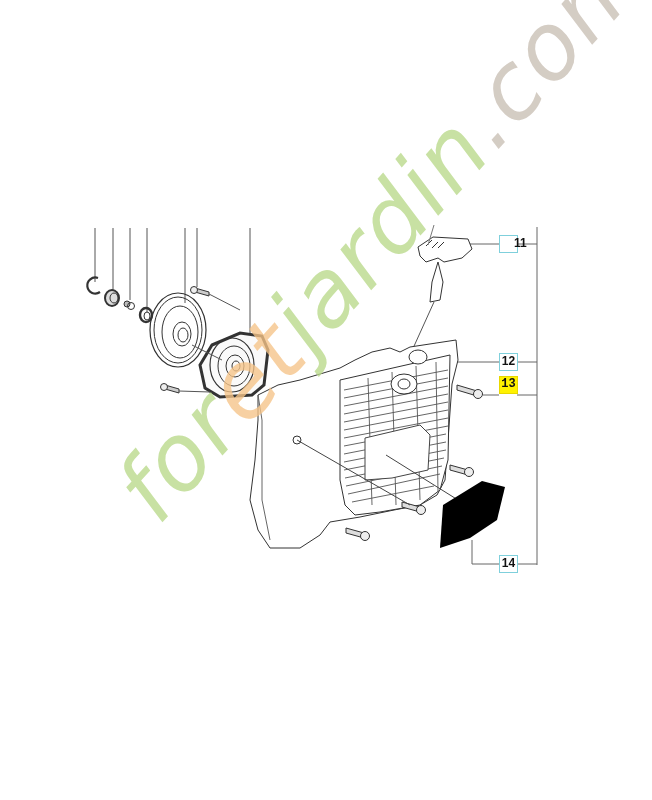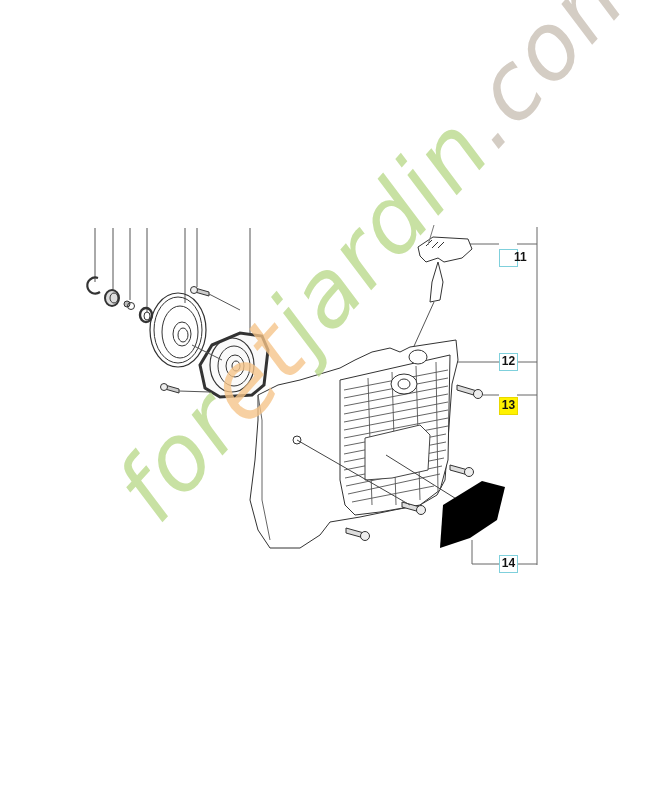--- a/index.html
+++ b/index.html
@@ -137,16 +137,16 @@
     <line x1="386" y1="455" x2="458" y2="500" stroke="#444"></line>
   </g>
 
   <path d="M443 505 L482 481 L505 487 L497 520 L470 538 L440 548 Z" fill="#000"></path>
 </svg>
 
 <div class="watermark">
   <span class="wm-green">for</span><span class="wm-orange">et</span><span class="wm-green">jardin</span><span class="wm-grey">.com</span>
 </div>
 
-<div class="callout" style="left:499px; top:249px;padding-left:14px;">11</div>
+<div class="callout" style="left:499px; top:235px;padding-left:14px;">11</div>
 <div class="callout" style="left:499px; top:353px;">12</div>
-<div class="callout highlight" style="left:499px; top:397px;">13</div>
+<div class="callout highlight" style="left:499px; top:376px;font-family:Liberation Mono, monospace;">13</div>
 <div class="callout" style="left:499px; top:555px;text-align:center;">14</div>
 
 </body></html>

